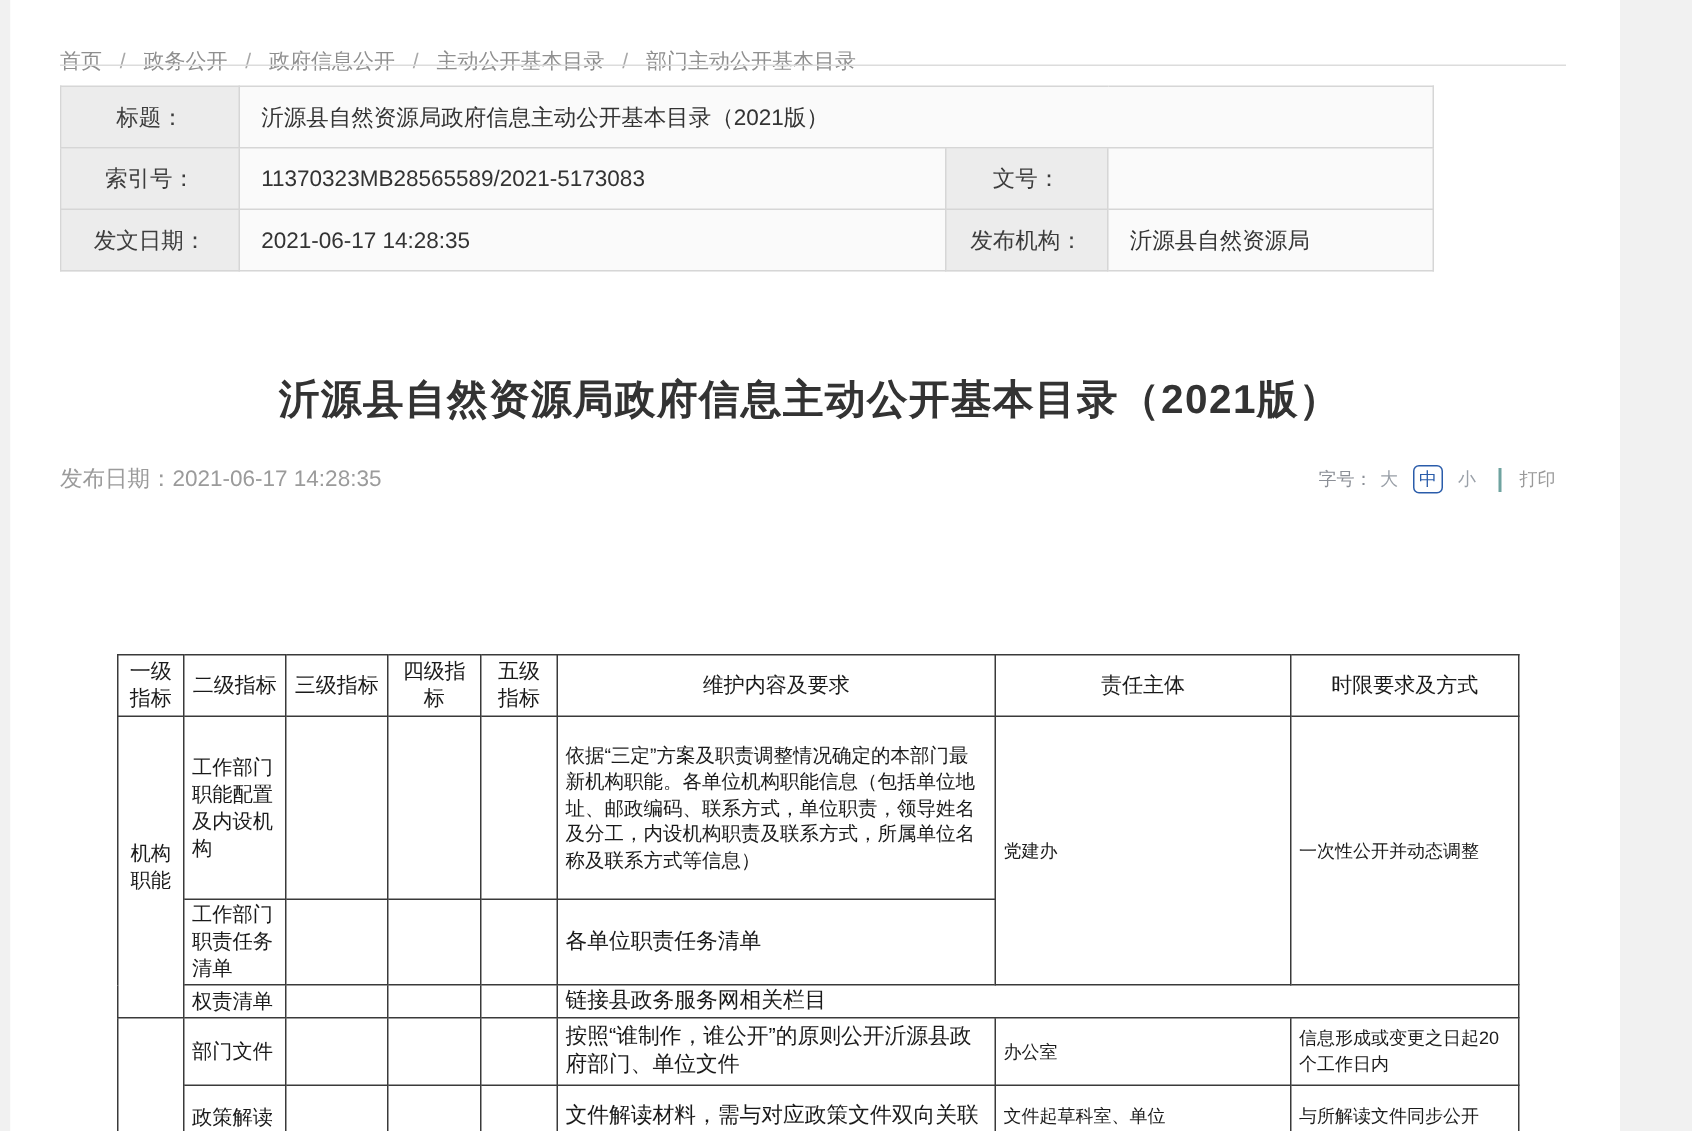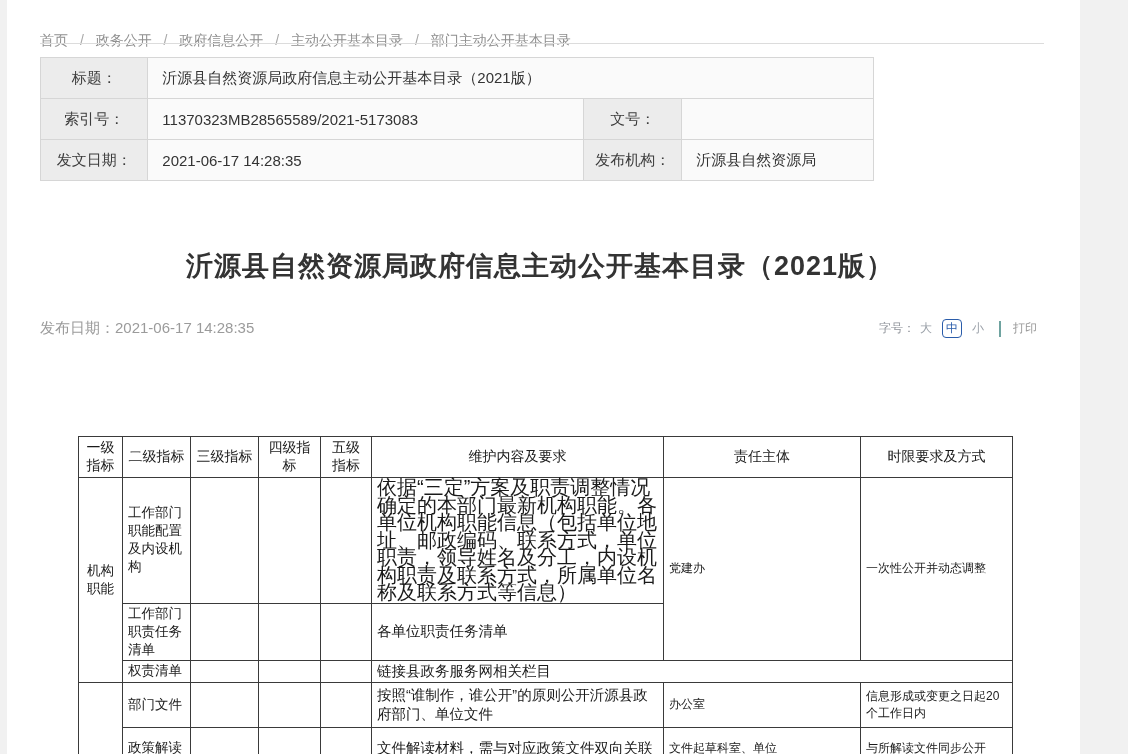--- a/index.html
+++ b/index.html
@@ -10,50 +10,50 @@
   .strip-right { left:1080px; width:48px; }
   .content { position:absolute; left:7px; top:0; width:1073px; height:754px; background:#fff; }
 
   
   .breadcrumb { position:absolute; left:33px; top:32px; font-size:14px; color:#8f8f8f; }
   .breadcrumb a { color:#8f8f8f; text-decoration:none; cursor:pointer; }
   .breadcrumb .sep { color:#a8a8a8; margin:0 8px; }
   .rule { position:absolute; left:33px; top:43px; width:1004px; height:0; border-top:1px solid #dcdcdc; }
 
   
-  .info-table { position:absolute; left:33px; top:57px; width:834px; border-collapse:collapse;
+  .info-table { position:absolute; left:33px; top:57px; width:916px; border-collapse:collapse;
     font-size:15px; color:#333;border-radius:30px; }
   .info-table td { border:1px solid #d6d6d6; height:41px; vertical-align:middle; }
   .info-table td.label { background:#ececec; text-align:center; color:#3c3c3c; }
   .info-table td.value { background:#fafafa; text-align:left; padding-left:14px; }
 
   
   .article-title { position:absolute; left:33px; top:248px; width:1000px; text-align:center;
     font-size:27px; font-weight:bold; color:#333; letter-spacing:1px; }
   .meta-row { position:absolute; left:33px; top:310px; width:997px; height:28px;
-    display:flex; justify-content:space-between; align-items:flex-end; }
+    display:flex; justify-content:space-between; align-items:flex-start; }
   .pub-date { font-size:15px; color:#9b9b9b; }
   .tools { font-size:12px; color:#8b8f96; display:flex; align-items:center; }
   .tools a { text-decoration:none; cursor:pointer; }
   .font-btn { color:#9aa0a8; margin:0 5px; }
   .font-btn.active { color:#2a5caa; border:1px solid #2a5caa; border-radius:4px;
     padding:0px 3px; margin:0 5px; }
   .divider { display:inline-block; width:2px; height:16px; background:#6fa3a0; margin:0 12px 0 10px; }
   .print-link { color:#999; }
 
   
   .catalog { position:absolute; left:71px; top:436px; width:934px; border-collapse:collapse;
     table-layout:fixed; color:#1a1a1a; }
   .catalog th, .catalog td { border:1px solid #3a3a3a; vertical-align:middle;
     padding:1px 5px; font-weight:normal; }
   .catalog th { font-size:14px; text-align:center; padding:2px 5px; }
   .catalog th.pad-lg { padding:2px 8px; }
   .catalog td { font-size:13.5px; text-align:left; }
   .catalog td.c-center { text-align:center; }
-  .catalog td.k-content { font-size:20px; line-height:17.5px; }
+  .catalog td.k-content { font-size:13px; line-height:17.5px; }
   .catalog td.k-short { font-size:14.5px; line-height:19px; }
   .catalog td.k-resp { font-size:12px; }
   tr.hrow { height:29px; } tr.r1 { height:122px; } tr.r2 { height:40px; }
   tr.r3 { height:22px; } tr.r4 { height:45px;margin-left:24px; } tr.r5 { height:42px; }
 </style>
 </head>
 <body>
 
 <div class="side-strip strip-left"></div>
 <div class="side-strip strip-right"></div>

